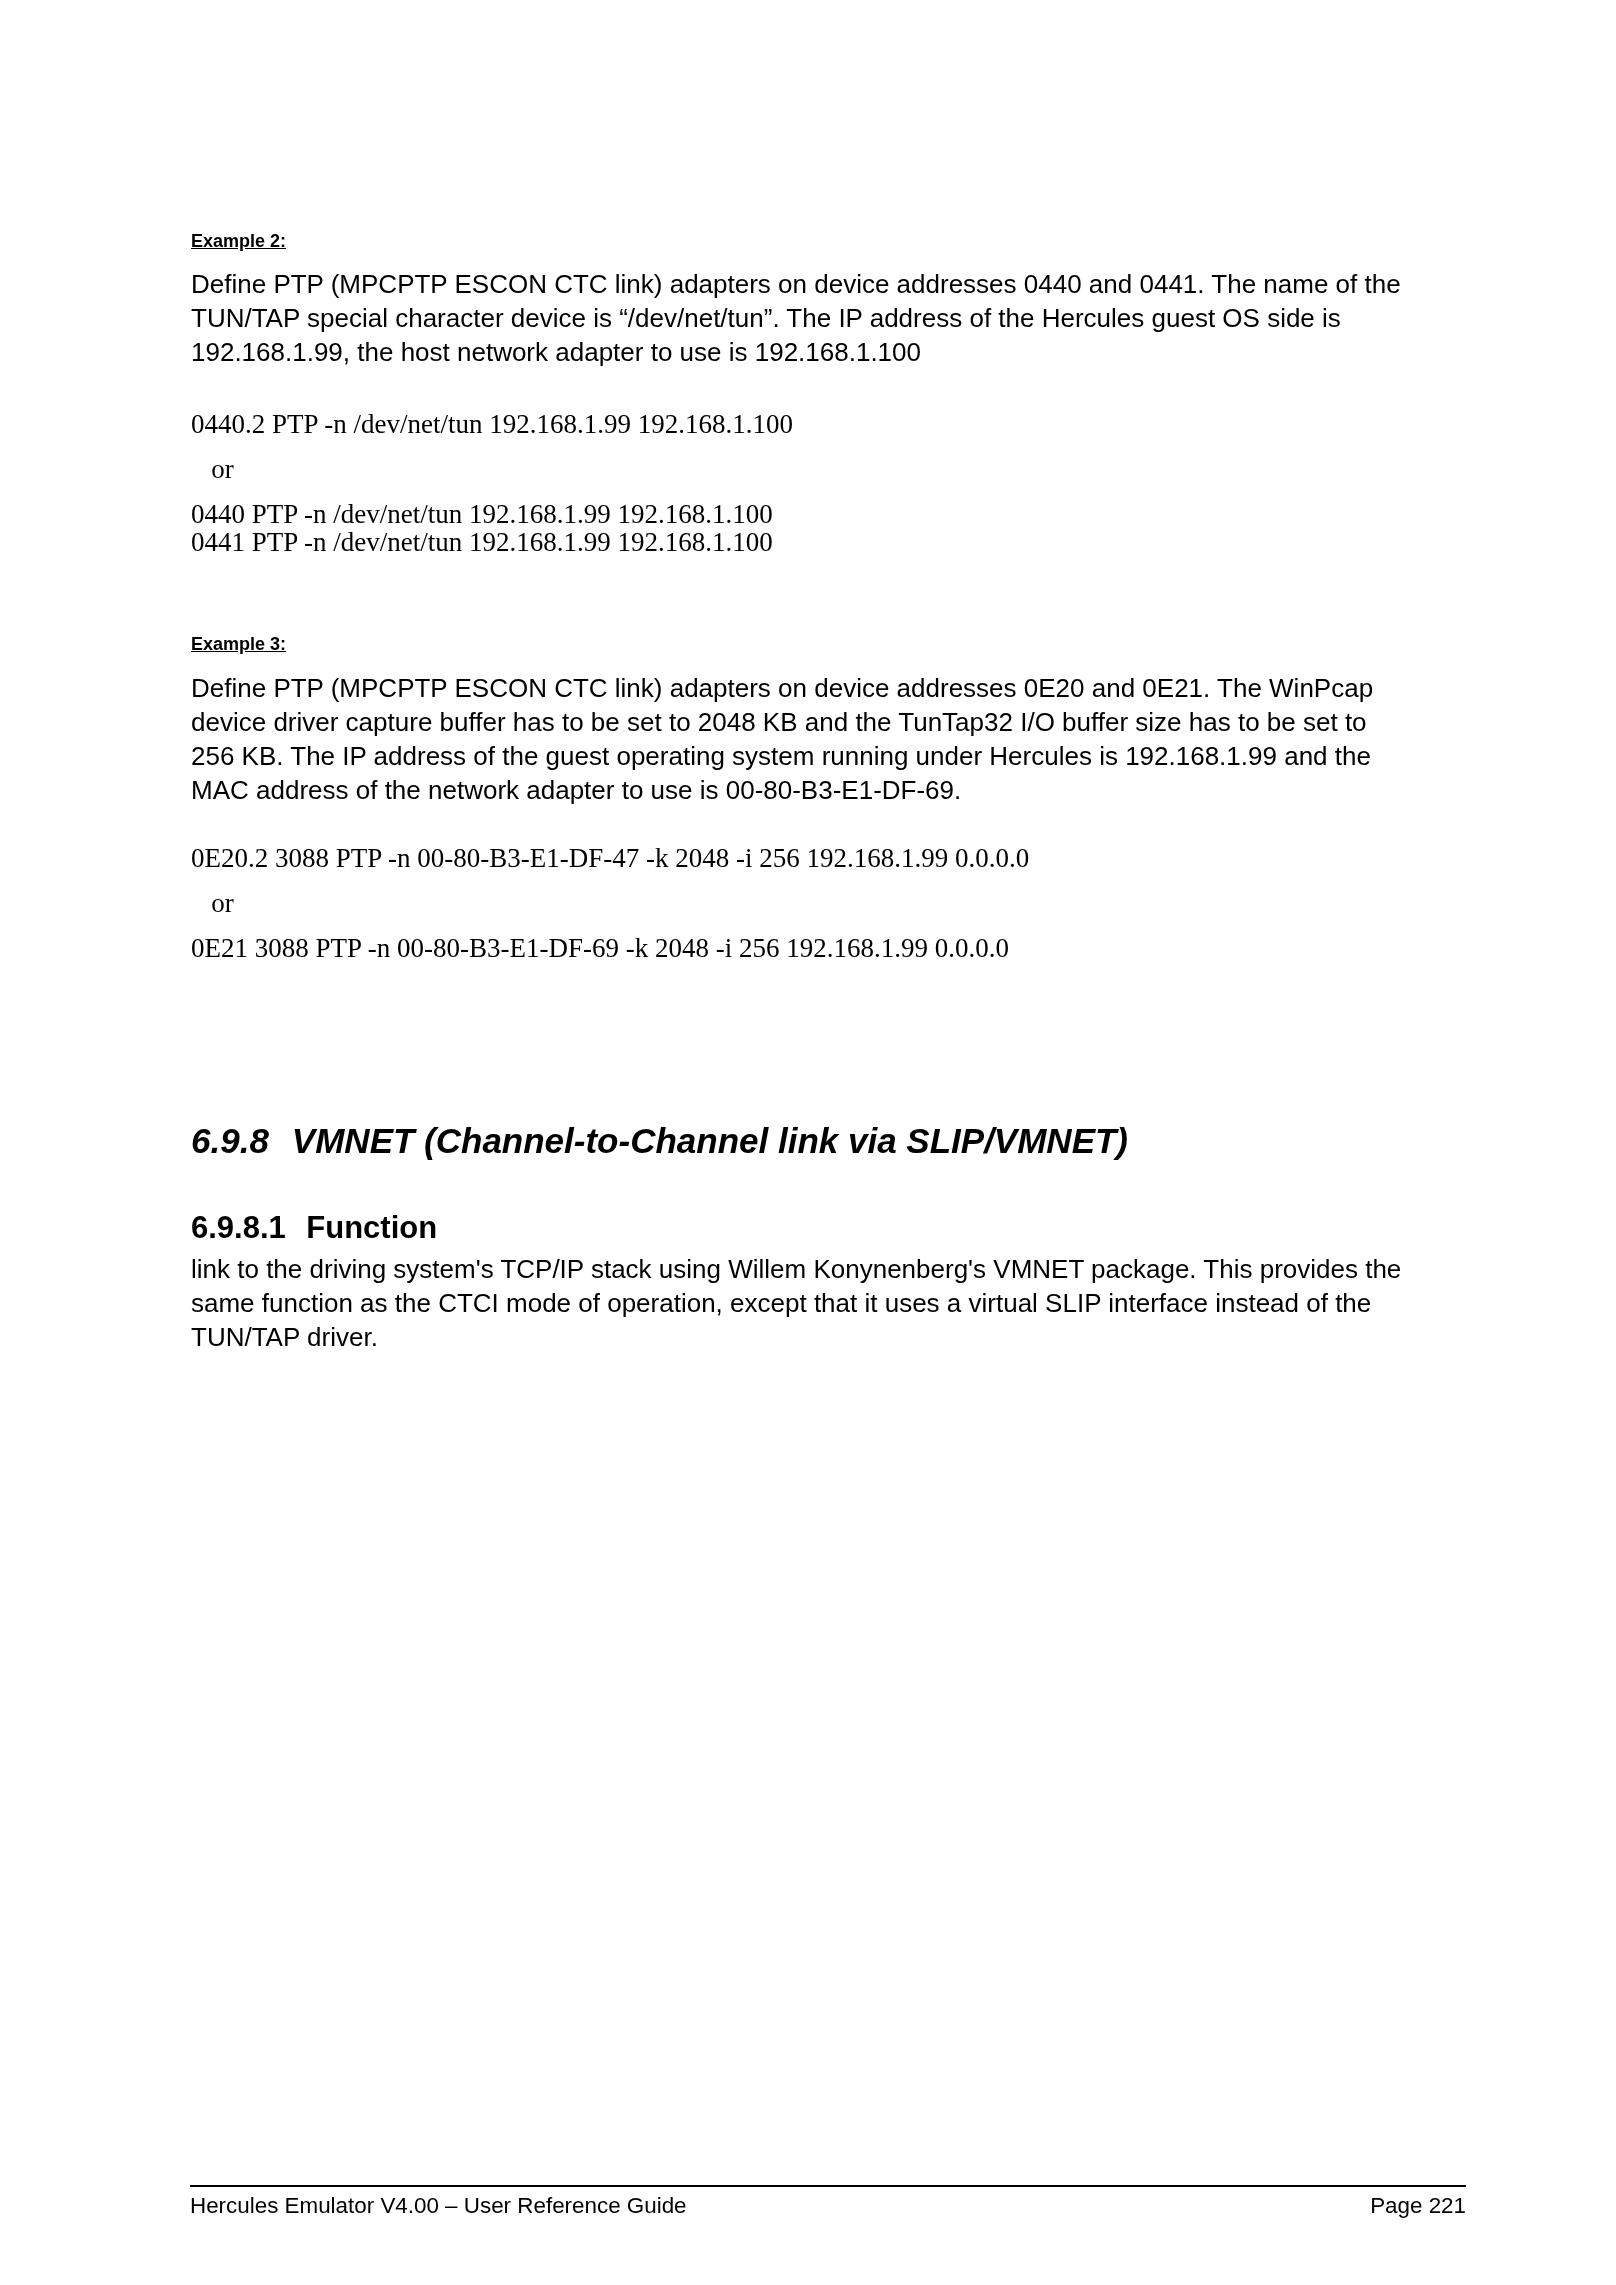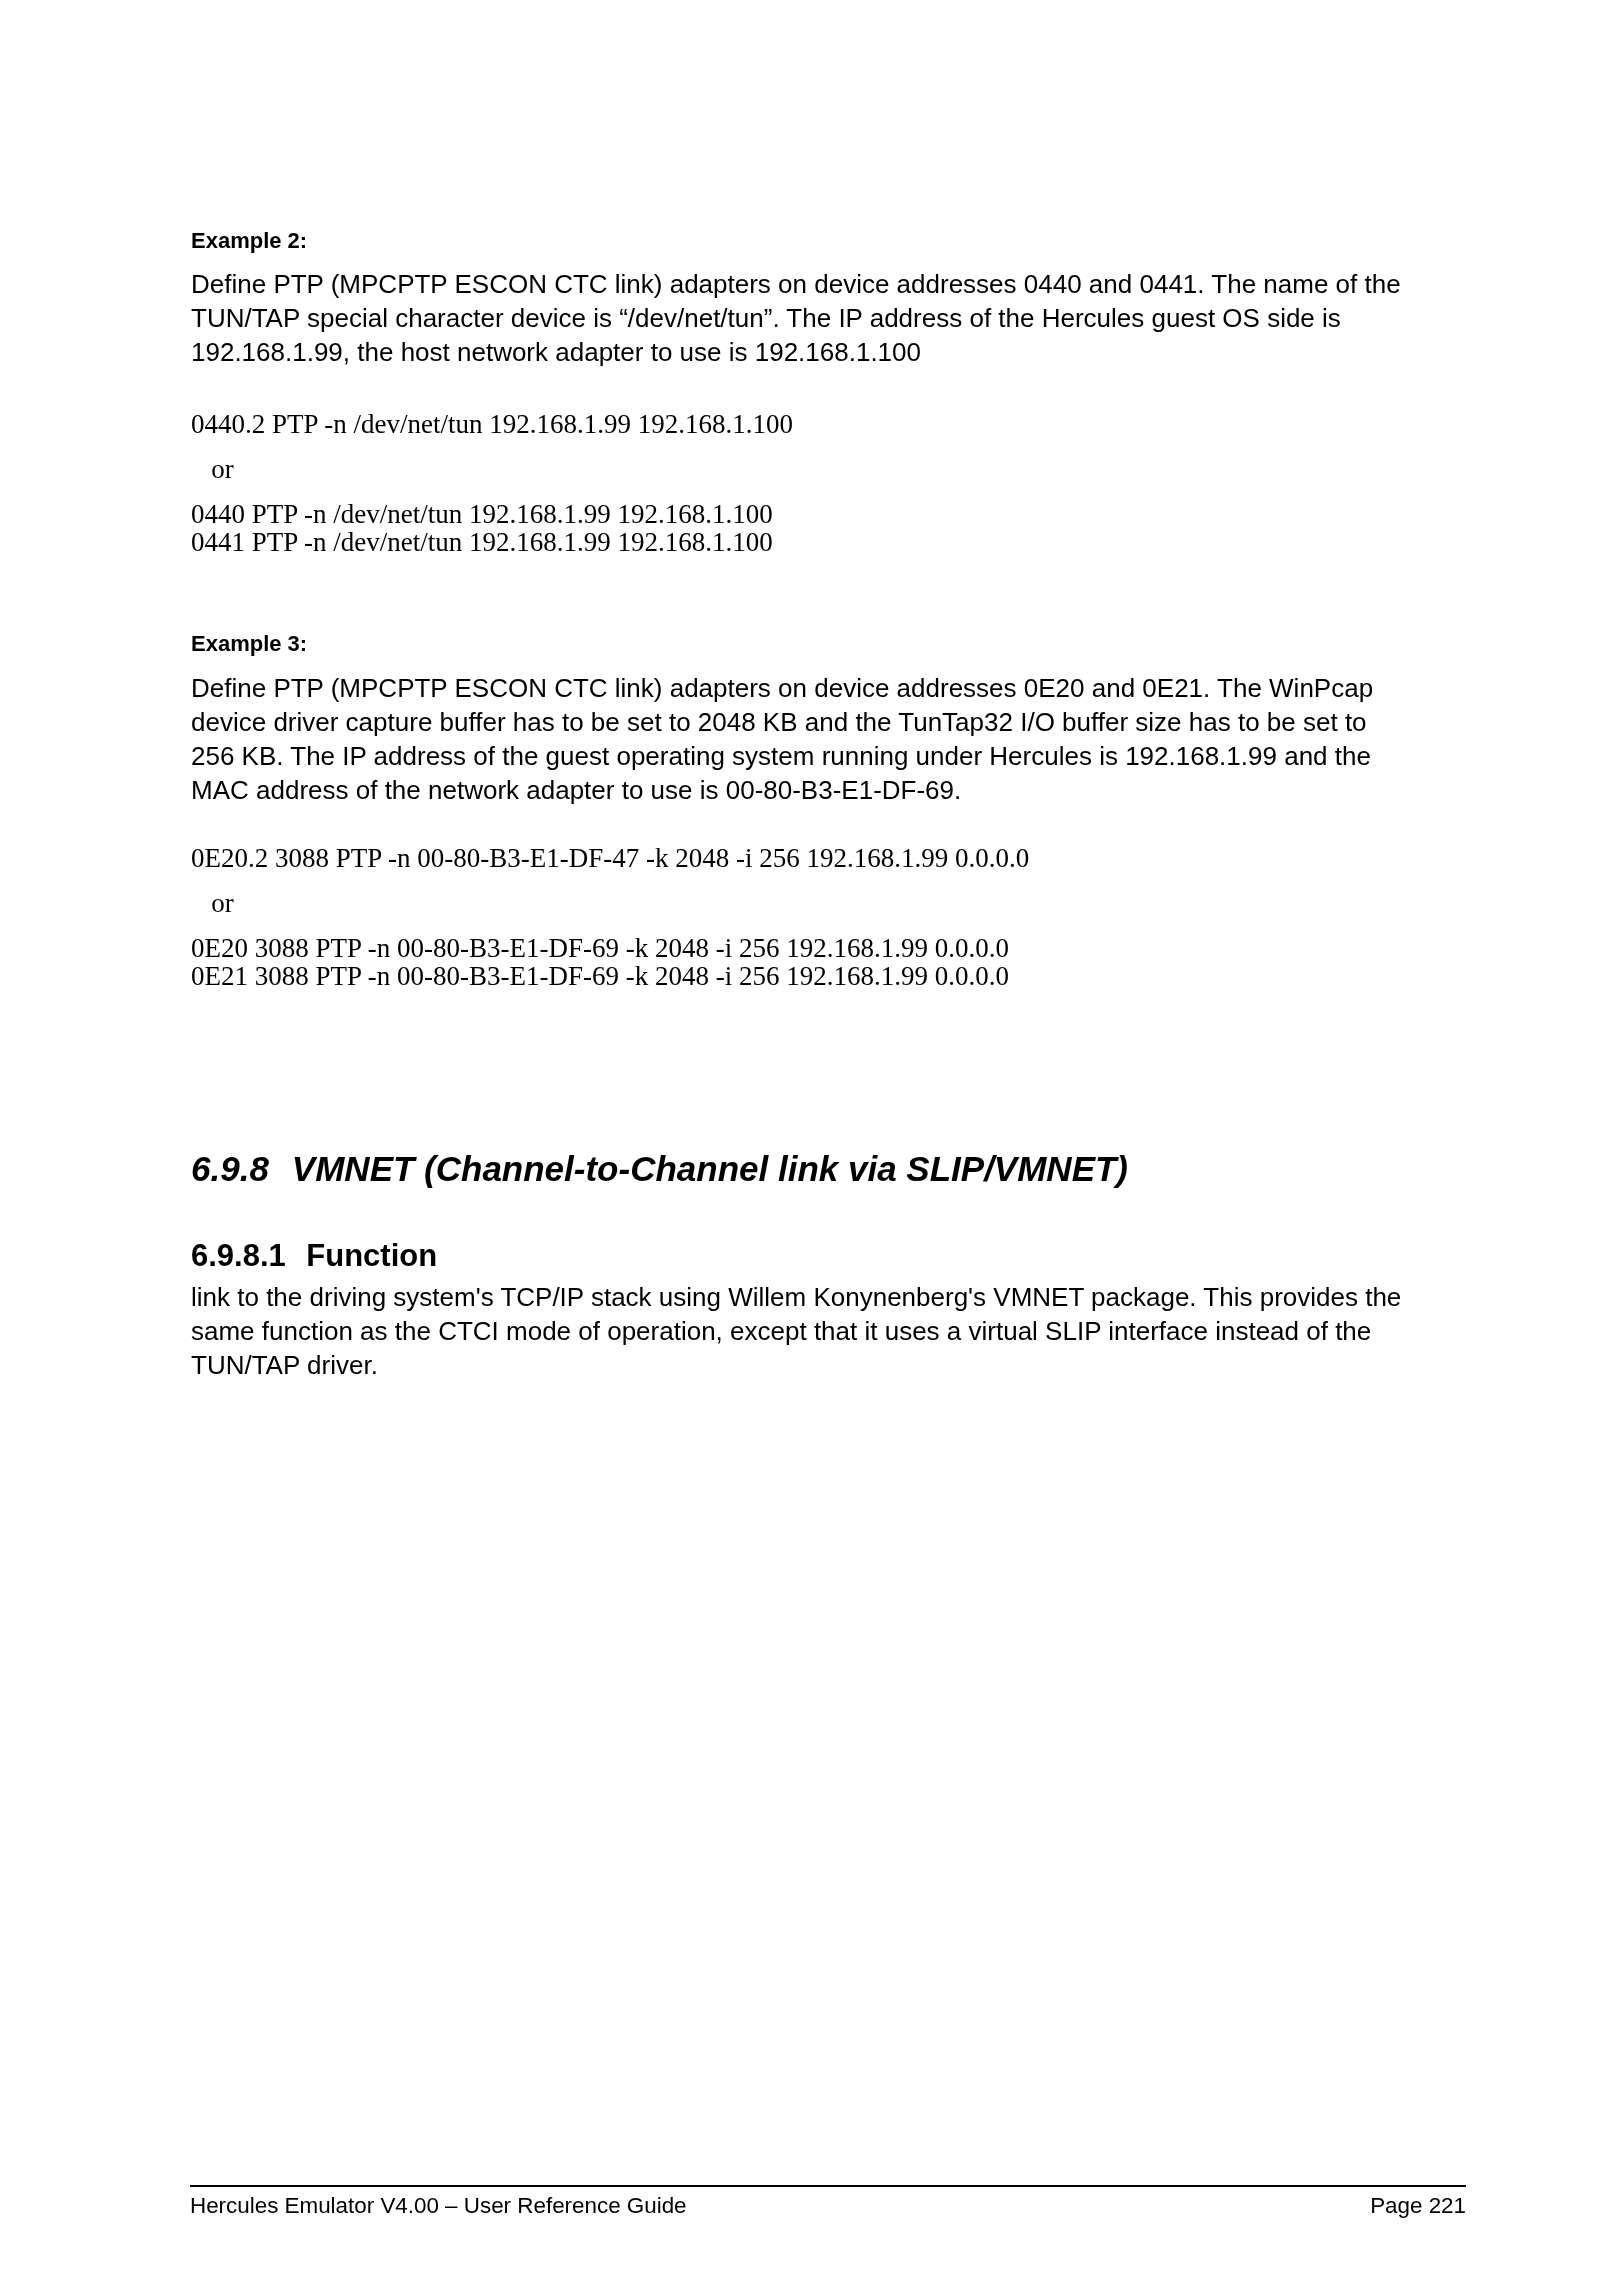--- a/index.html
+++ b/index.html
@@ -13,23 +13,24 @@
     margin:0 auto;
   }
   .content{
     position:absolute;
     left:191px;
     top:0;
     width:1275px;
   }
   .h-example{
     margin:0;
-    font-size:22px;
+    font-size:18px;
     font-weight:bold;
     line-height:34px;
+    text-decoration:underline;
   }
   .h-ex2{margin-top:224px;}
   .h-ex3{margin-top:71px;}
   .para{
     margin:9.3px 0 0 0;
     font-size:26px;
     line-height:34px;
   }
   .para div{white-space:pre-wrap;}
   .code{
@@ -95,21 +96,20 @@
     <p class="h-example h-ex3">Example 3:</p>
     <div class="para">
       <div>Define PTP (MPCPTP ESCON CTC link) adapters on device addresses 0E20 and 0E21. The WinPcap</div>
       <div>device driver capture buffer has to be set to 2048 KB and the TunTap32 I/O buffer size has to be set to</div>
       <div>256 KB. The IP address of the guest operating system running under Hercules is 192.168.1.99 and the</div>
       <div>MAC address of the network adapter to use is 00-80-B3-E1-DF-69.</div>
     </div>
 
     <div class="code code-first-2">0E20.2 3088 PTP -n 00-80-B3-E1-DF-47 -k 2048 -i 256 192.168.1.99 0.0.0.0</div>
     <div class="code code-or">   or</div>
-    <div class="code">0E20 3088 PTP -n 00-80-B3-E1-DF-69 -k 2048 -i 256 192.168.1.99 0.0.0.0</div>
     <div class="code">0E21 3088 PTP -n 00-80-B3-E1-DF-69 -k 2048 -i 256 192.168.1.99 0.0.0.0</div>
 
     <h2 class="h-section"><span class="num">6.9.8</span><span>VMNET (Channel-to-Channel link via SLIP/VMNET)</span></h2>
 
     <h3 class="h-sub"><span class="num">6.9.8.1</span><span>Function</span></h3>
 
     <div class="para para-fn">
       <div>link to the driving system's TCP/IP stack using Willem Konynenberg's VMNET package. This provides the</div>
       <div>same function as the CTCI mode of operation, except that it uses a virtual SLIP interface instead of the</div>
       <div>TUN/TAP driver.</div>

